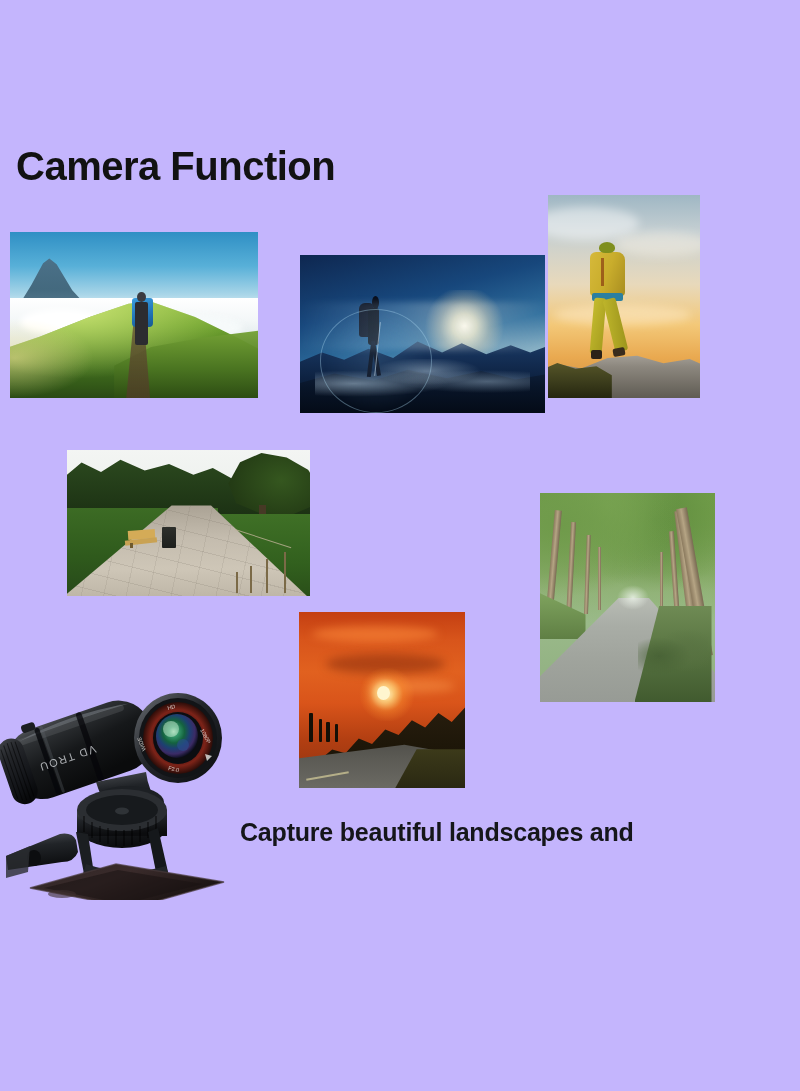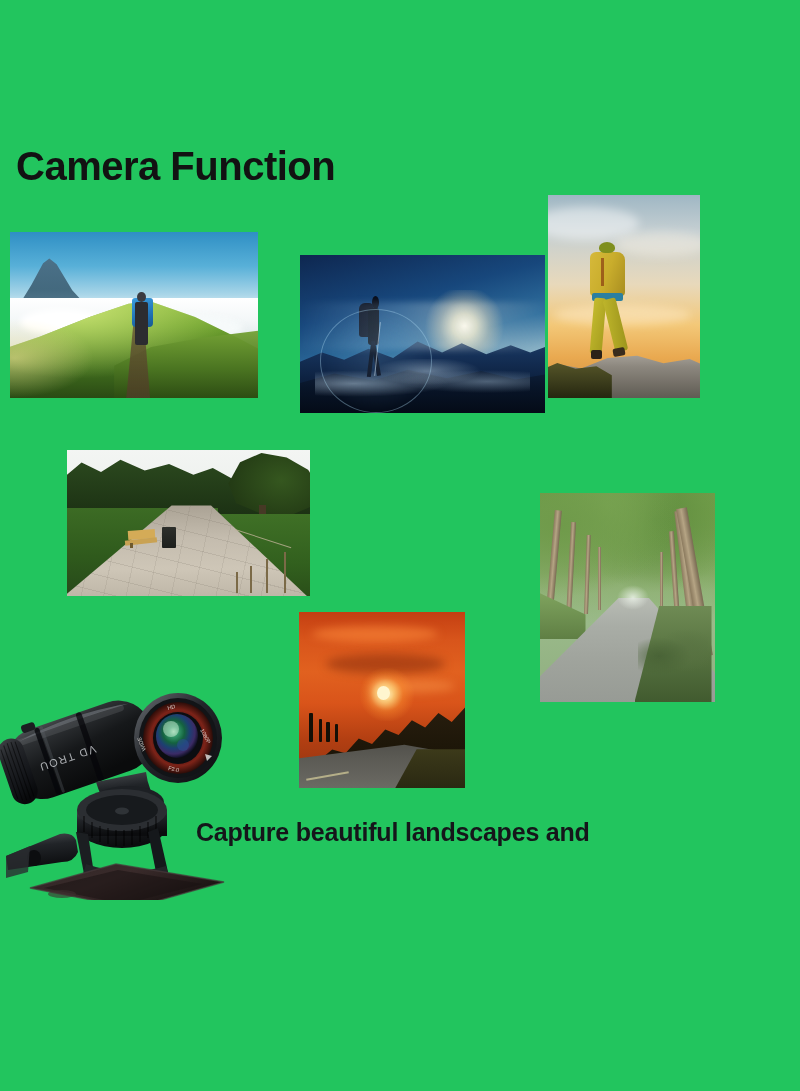--- a/index.html
+++ b/index.html
@@ -448,26 +448,26 @@
     position: absolute;
     left: 196px;
     top: 810px;
     width: 600px;
     font-size: 25px;
     font-weight: bold;
     color: #15161a;
     line-height: 44px;
     letter-spacing: -0.2px;
   }
-  .caption .line { display: block; white-space: nowrap; }
+  .caption .line { display: block; white-space: nowrap; margin-left: 44px; }
 </style>
 </head>
 <body>
 
-<div id="page" style="background: #22c55e;">
+<div id="page" style="background: #c4b5fd;">
 
   <div class="page-title">Camera Function</div>
 
   <div class="photo" id="photo-ridge" aria-label="Hiker with blue backpack walking along a narrow green mountain ridge above a sea of clouds with a distant volcano">
     <div class="scene">
       <div class="sky"></div>
       <div class="volcano"></div>
       <div class="ridge-far"></div>
       <div class="clouds"></div>
       <div class="ridge-main"></div>

